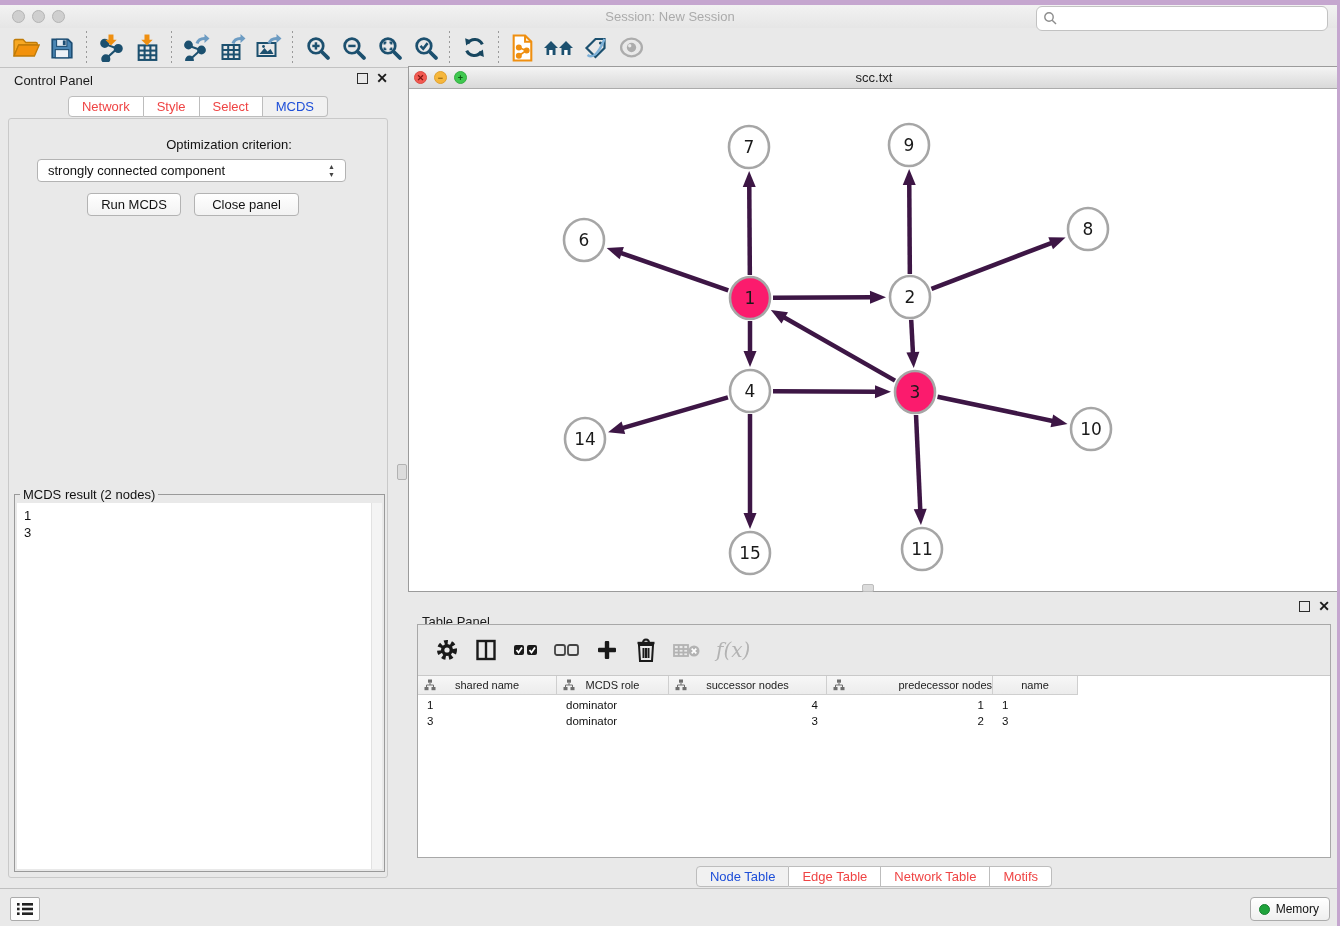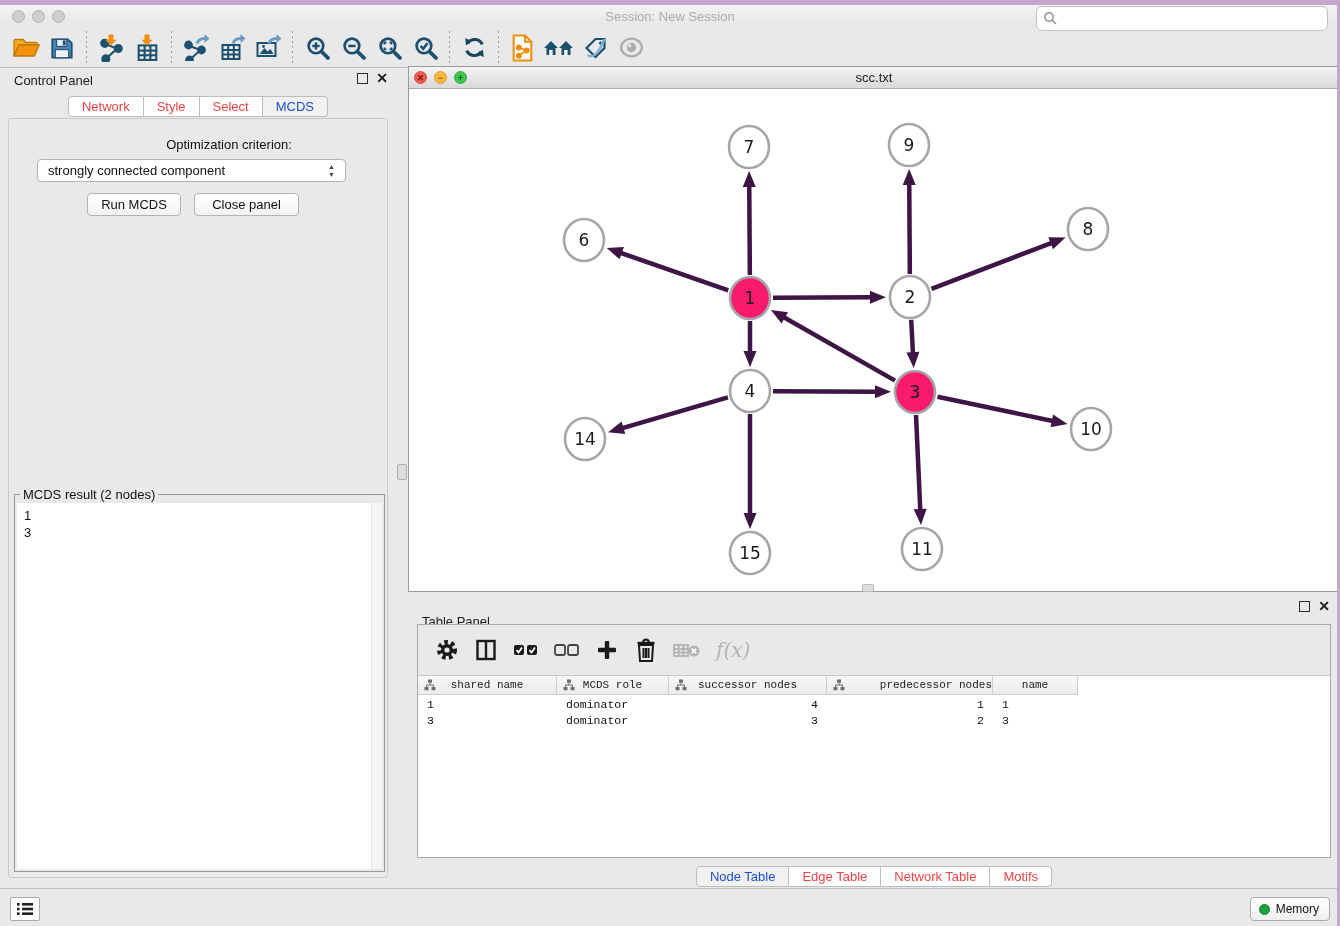--- a/index.html
+++ b/index.html
@@ -98,21 +98,21 @@
   #table-panel { position:absolute; left:408px; top:594px; width:932px; height:292px; background:#e9e9e9; }
   #tp-title { position:absolute; left:14px; top:20px; font-size:13px; color:#1a1a1a; }
   #table-panel .panel-btns { right:10px; top:7px; }
   #tp-inner { position:absolute; left:9px; top:30px; width:914px; height:234px;
     border:1px solid #a8a8a8; background:#e9e9e9; }
   #tp-toolbar { position:absolute; left:0; top:0; width:100%; height:50px;
     display:flex; align-items:center; gap:15px; padding-left:17px; }
   .tpt-icon { display:flex; align-items:center; justify-content:center; min-width:24px; height:26px; }
   #fx-glyph { font-family:"DejaVu Serif", serif; font-style:italic; font-size:20px; color:#b3b3b3; }
 
-  #tp-table { position:absolute; left:0; top:50px; right:0; bottom:0; background:#fff; border-top:1px solid #c9c9c9;font-family:Liberation Mono, monospace; }
+  #tp-table { position:absolute; left:0; top:50px; right:0; bottom:0; background:#fff; border-top:1px solid #c9c9c9; }
   #tp-headrow { position:absolute; left:0; top:0; height:19px; display:flex; }
   .th-cell { position:relative; height:19px; background:linear-gradient(#f7f7f7,#ececec);
     border-right:1px solid #cfcfcf; border-bottom:1px solid #cfcfcf;
     font-size:11px; color:#222; text-align:center; line-height:18px; }
   .th-cell .sort-ic { position:absolute; left:6px; top:3px; }
   .t-row { position:absolute; left:0; height:16px; display:flex; font-size:11.5px; color:#111; }
   .t-cell { height:16px; line-height:16px; padding:0 9px; overflow:hidden; }
 
   #tp-tabs { position:absolute; left:0; top:272px; width:100%; display:flex; justify-content:center; }
 

